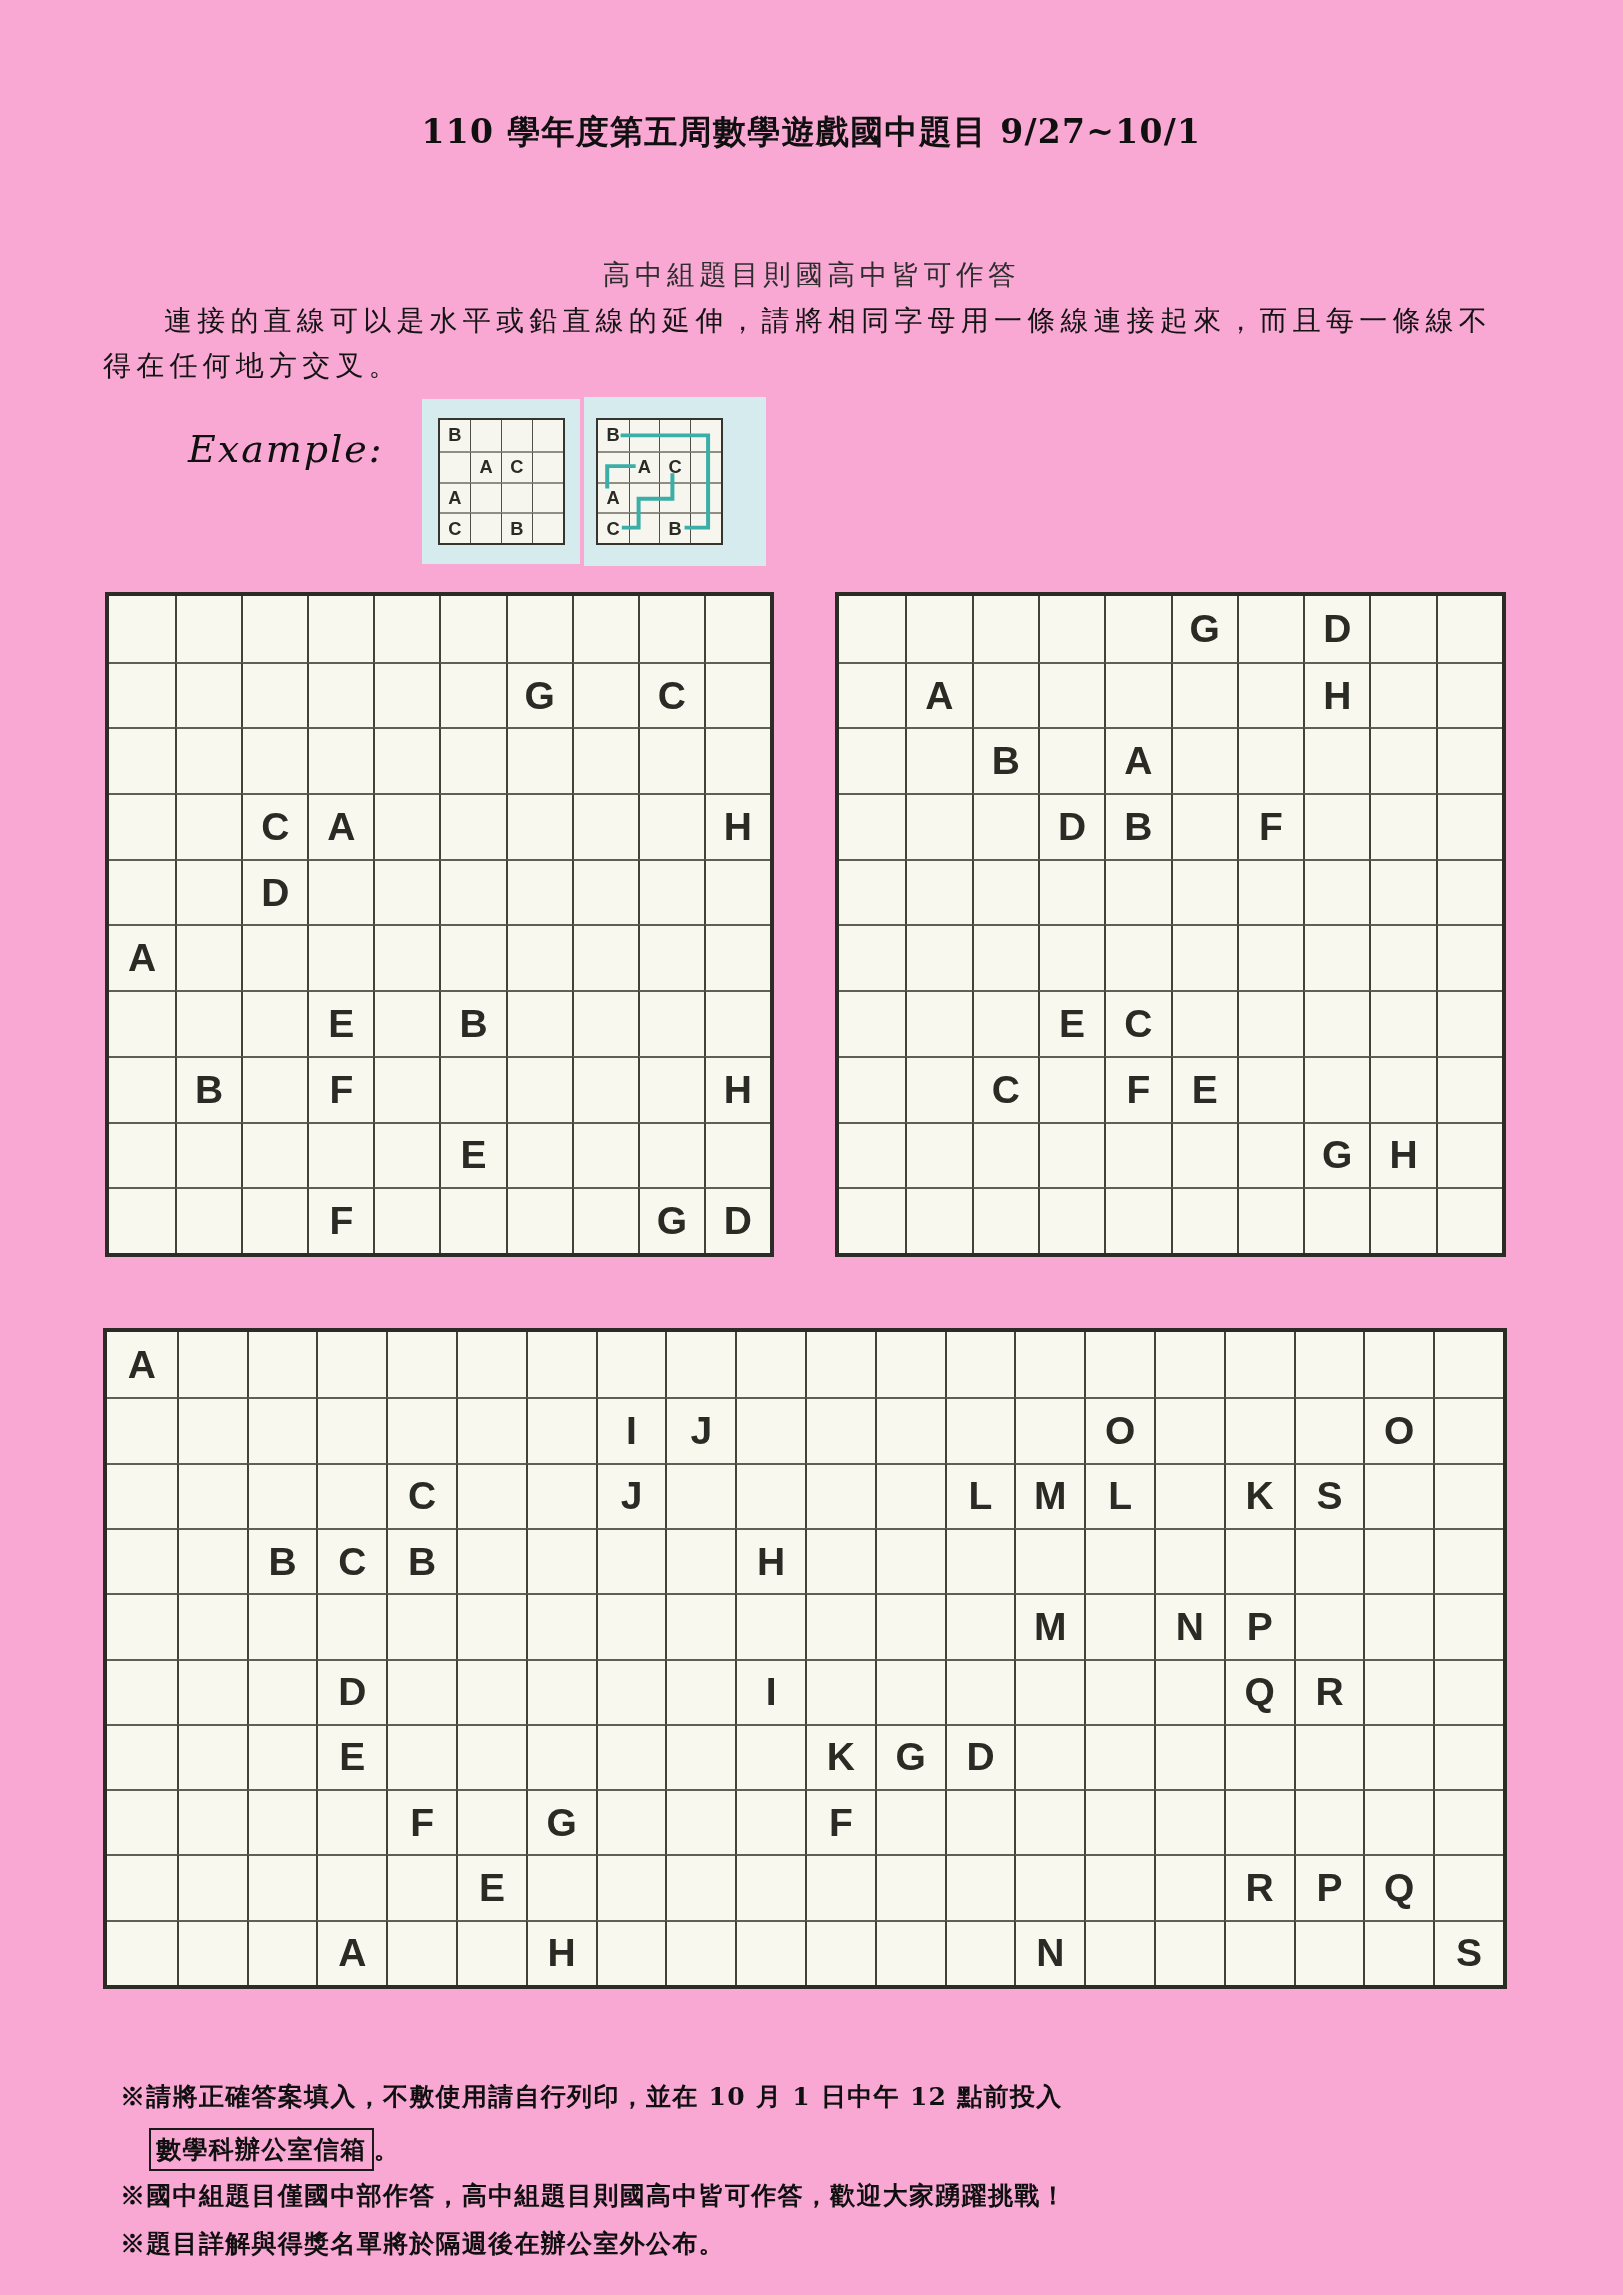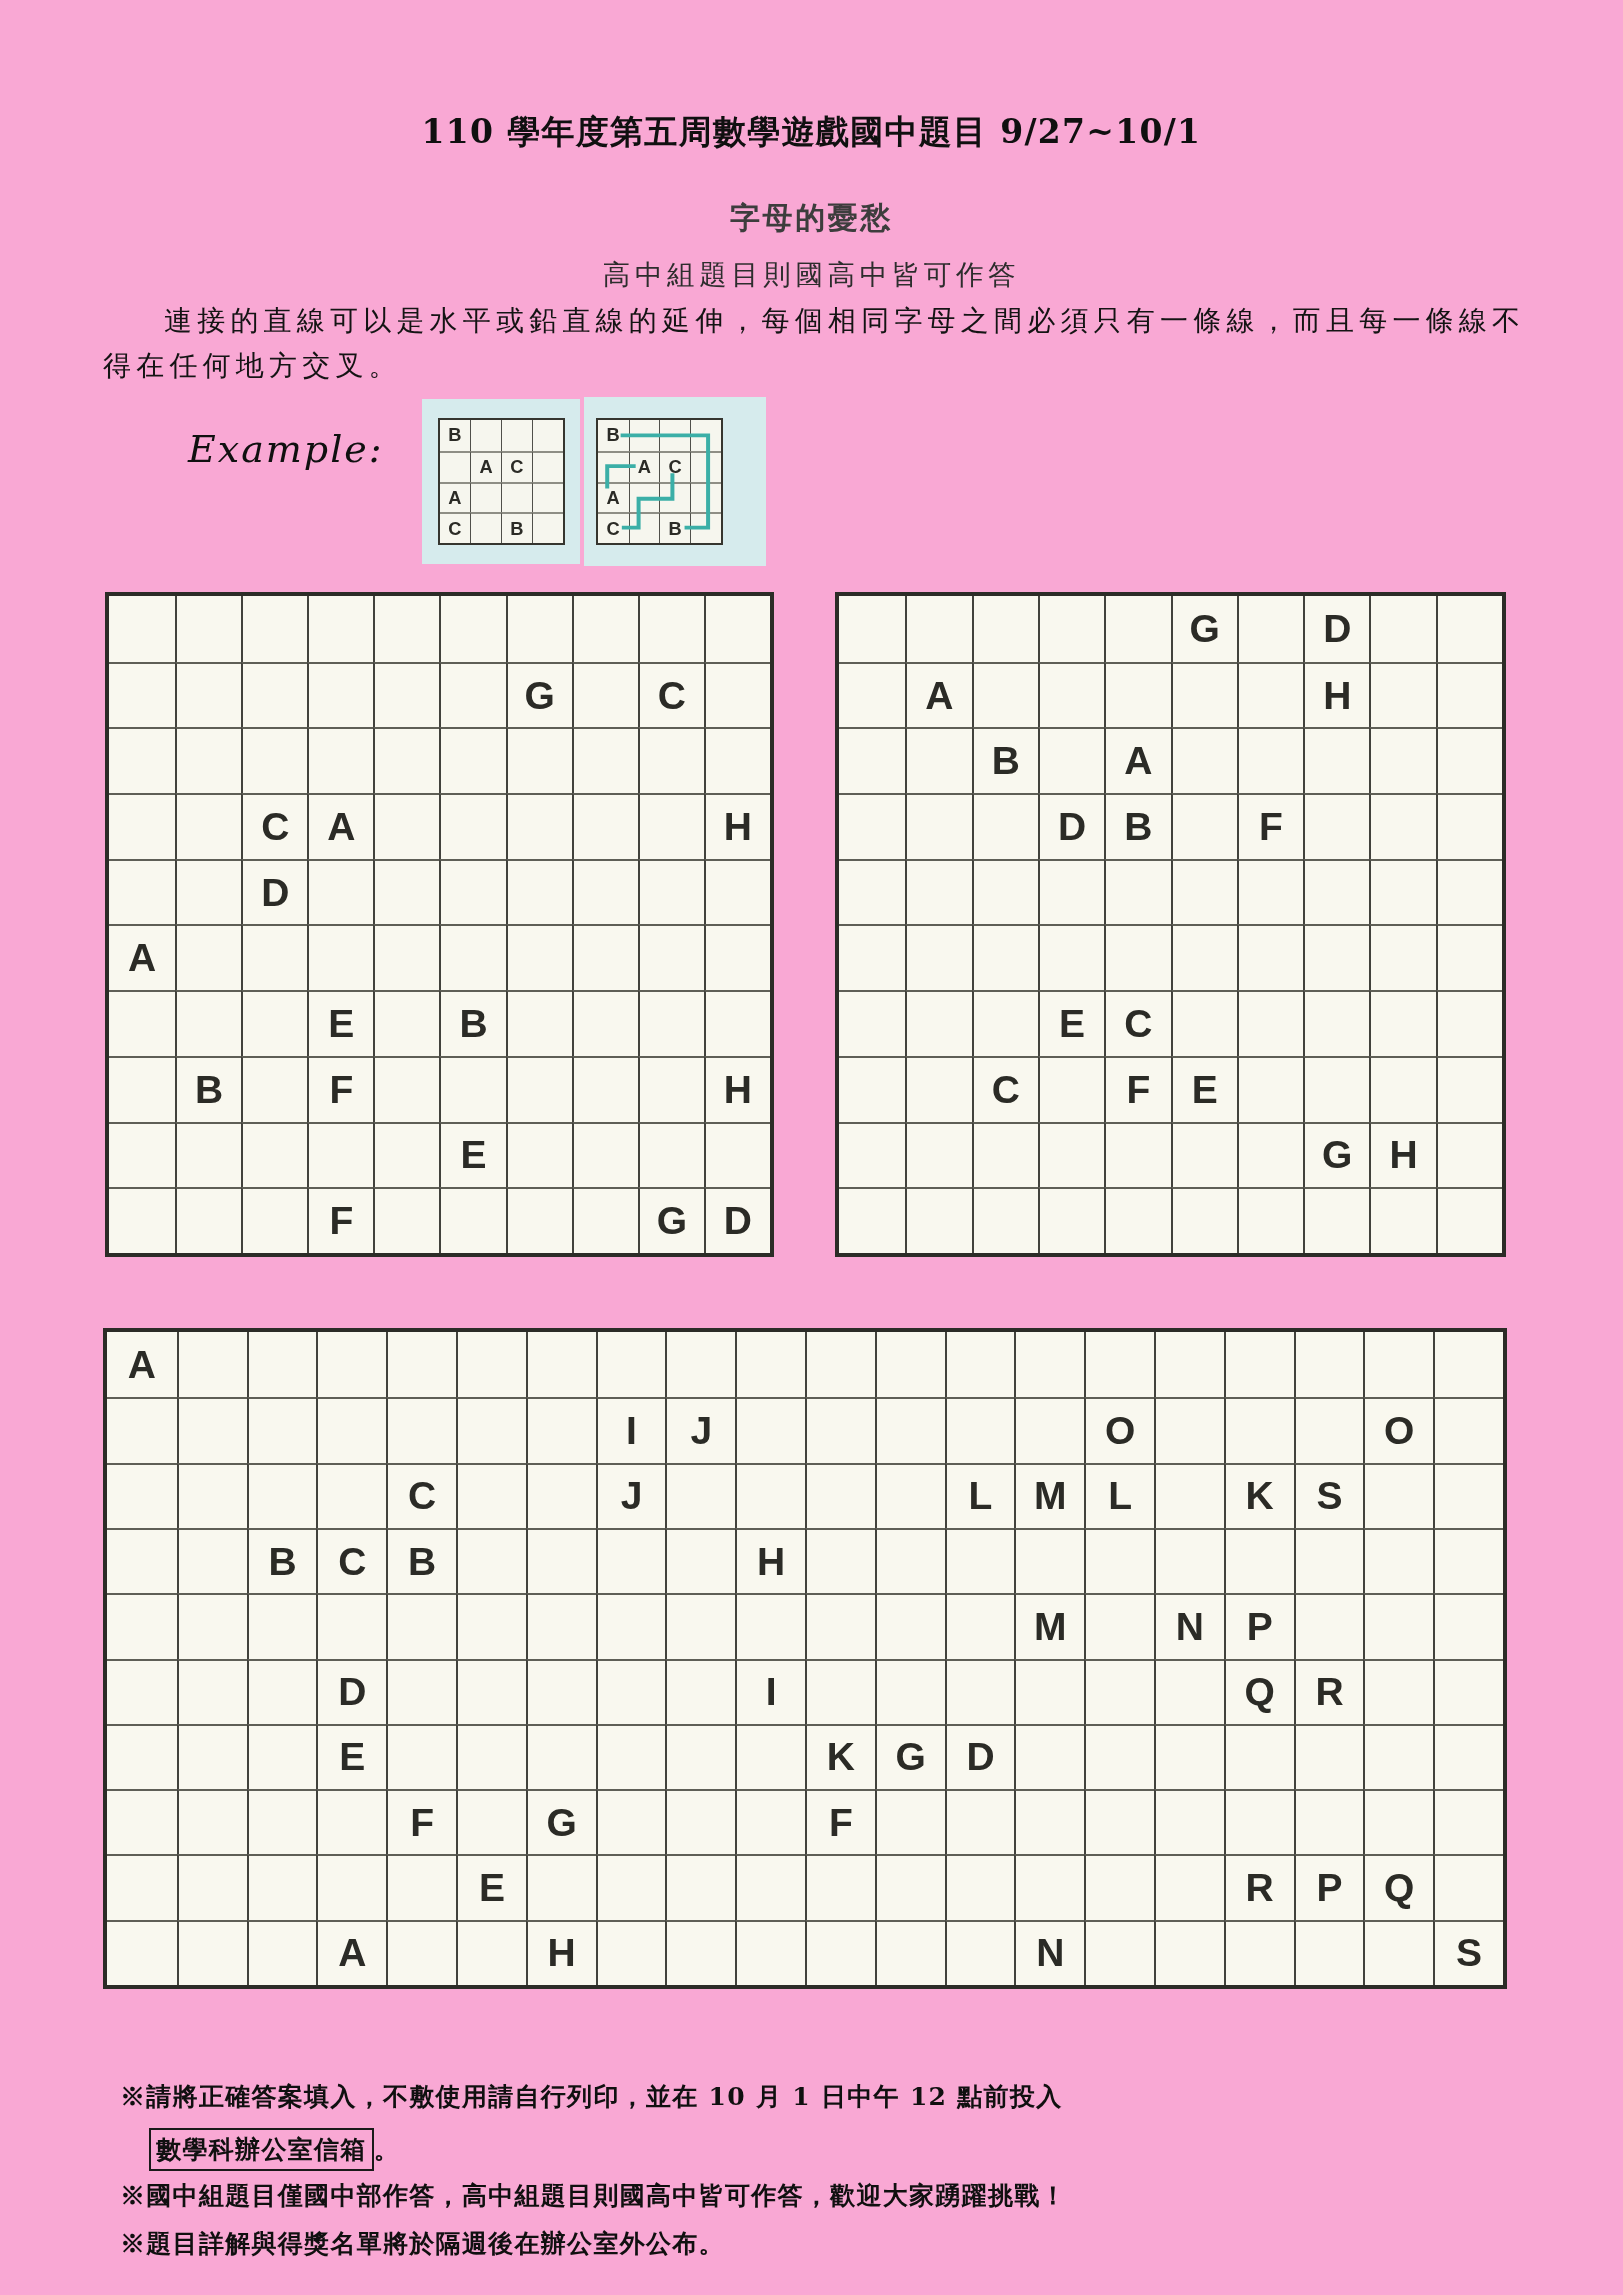--- a/index.html
+++ b/index.html
@@ -51,23 +51,22 @@
   #foot3{left:120px;top:2179px;}
   #foot4{left:120px;top:2227px;}
   .boxed{border:2px solid #1a1a1a;padding:2.6px 5.2px 3.9px 5.2px;display:inline-block;}
 </style>
 </head>
 <body>
 
 <div class="page" style="background: #f9a8d4;">
 
   <div class="title center">110 學年度第五周數學遊戲國中題目 9/27~10/1</div>
-  <div class="subtitle center">字母的憂愁</div>
   <div class="instruction center">高中組題目則國高中皆可作答</div>
-  <div class="para para1">連接的直線可以是水平或鉛直線的延伸，每個相同字母之間必須只有一條線，而且每一條線不</div>
+  <div class="para para1">連接的直線可以是水平或鉛直線的延伸，請將相同字母用一條線連接起來，而且每一條線不</div>
   <div class="para para2">得在任何地方交叉。</div>
 
   <div class="example-label">Example:</div>
   <div class="ex-img" id="ex1" style="background: rgb(214, 235, 237);">
     <div class="ex-grid" style="grid-template-columns: repeat(4, 1fr); grid-template-rows: repeat(4, 1fr);">
         <div class="cell r0 c0">
           <span class="ltr" style="color: rgb(43, 43, 38);">B</span>
         </div>
         <div class="cell r0"></div>
         <div class="cell r0"></div>

